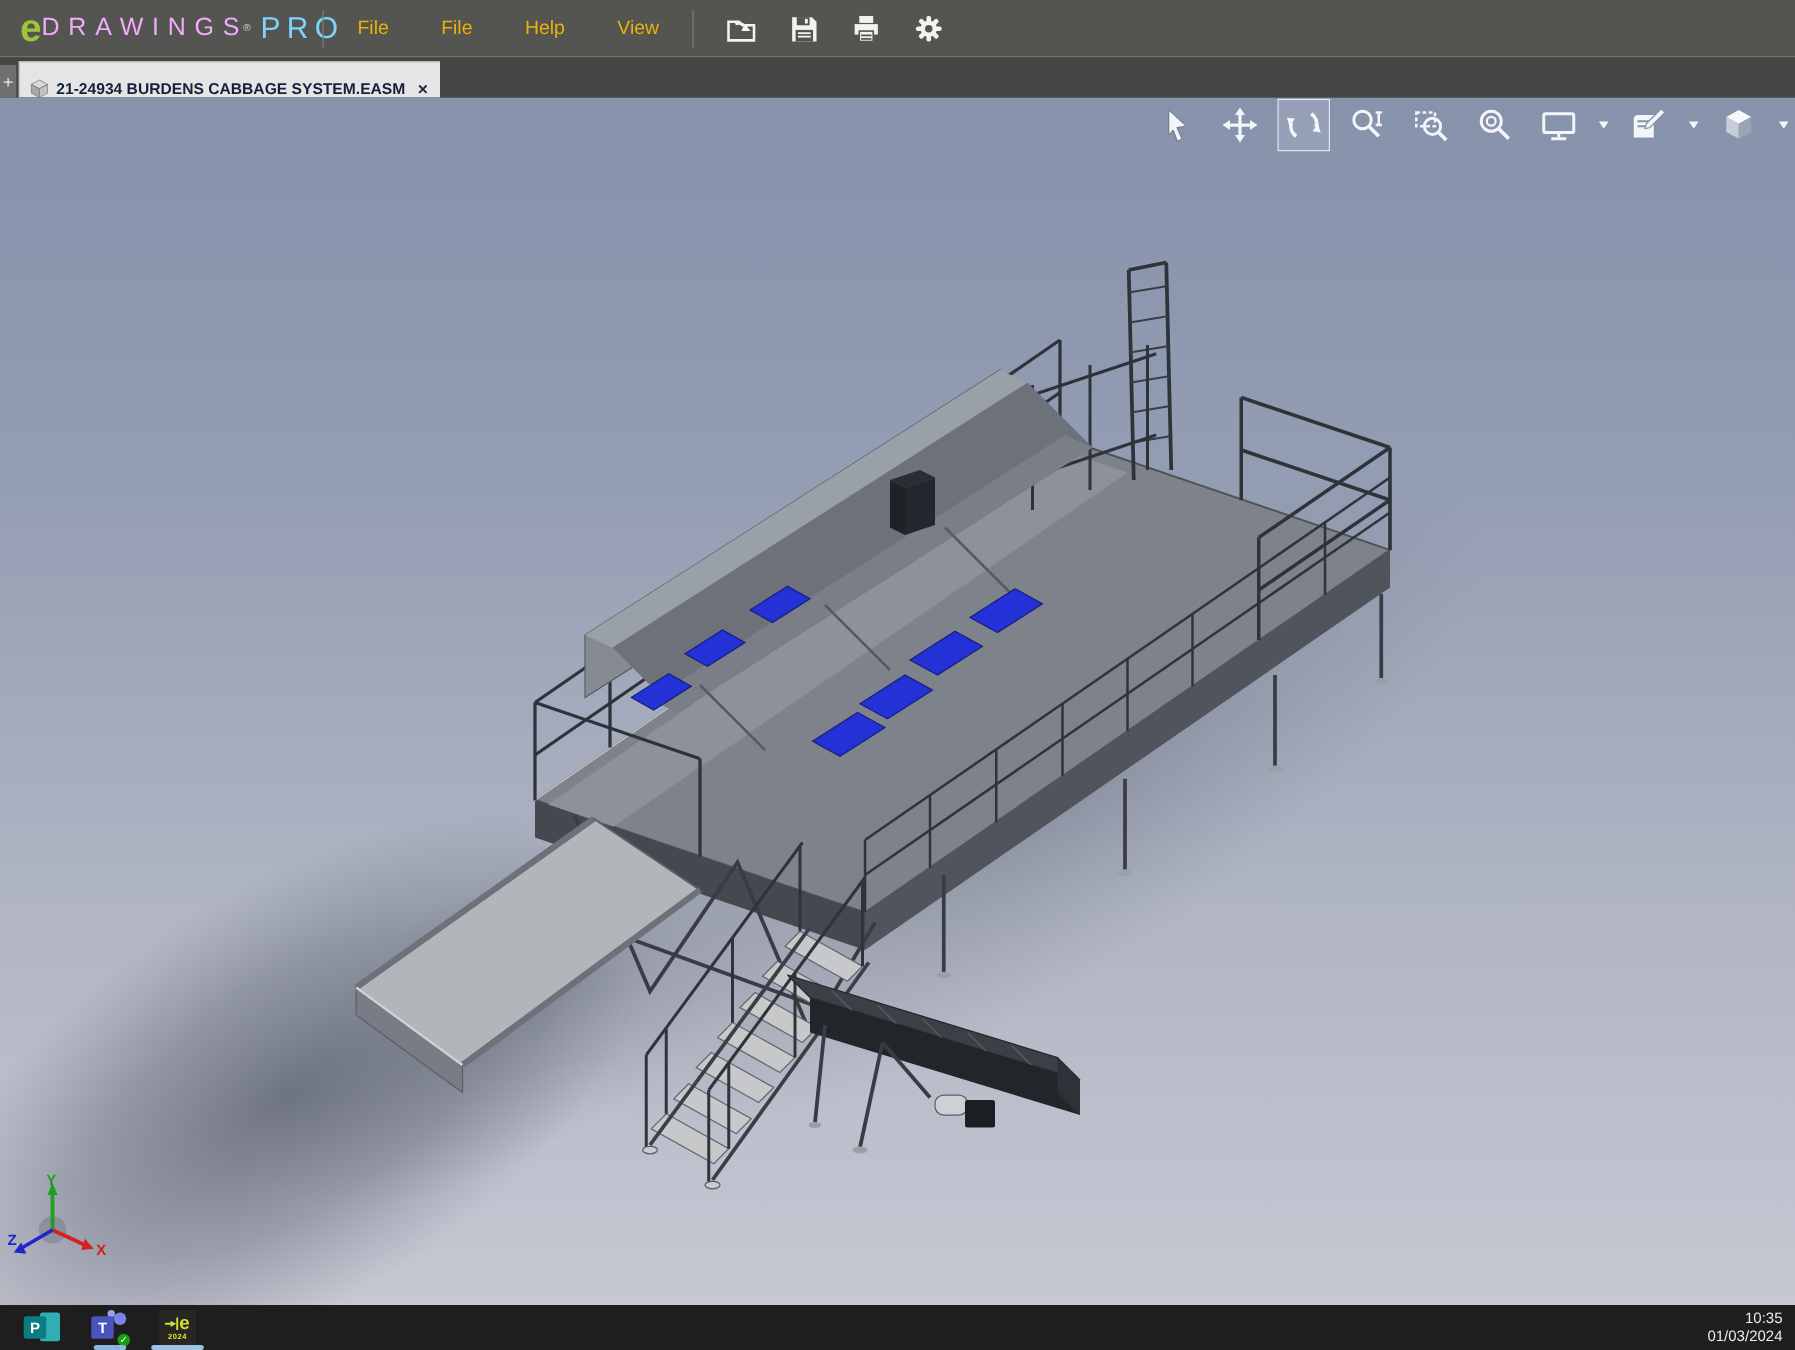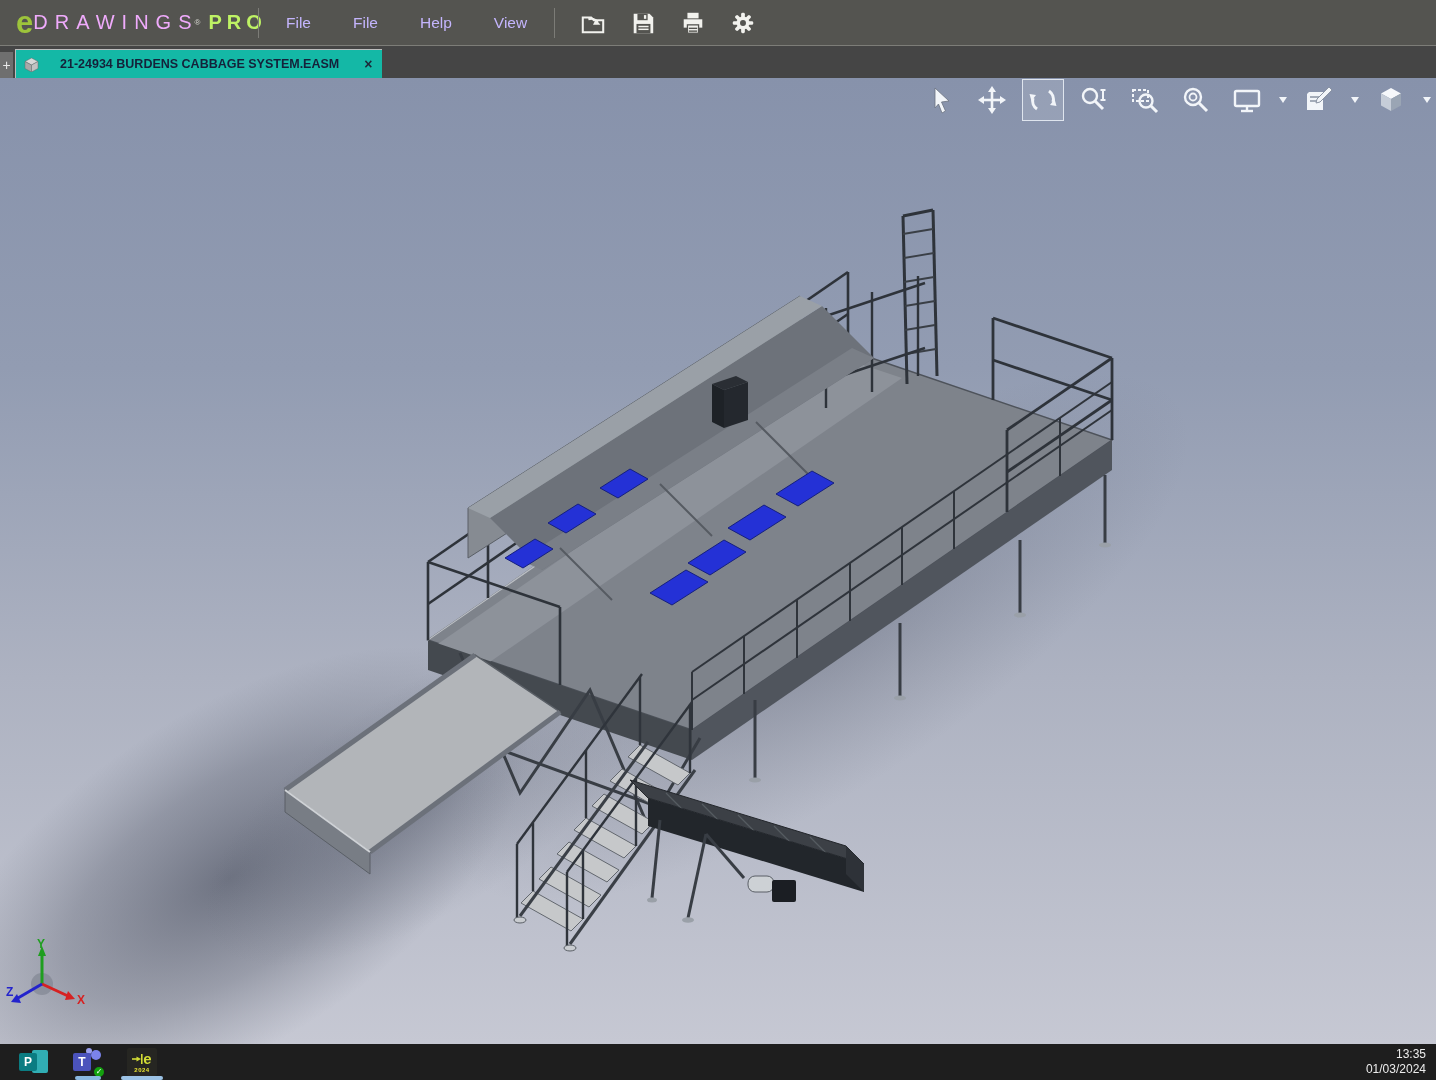--- a/index.html
+++ b/index.html
@@ -6,33 +6,33 @@
   html,body { width:1436px; height:1080px; overflow:hidden;
     font-family:"Liberation Sans", sans-serif; background:#000; }
 
   
   .menubar { height:46px; background:#545450; display:flex; align-items:center;
     border-bottom:1px solid #7d7d78; }
   .logo { display:flex; align-items:center; padding-left:14px; width:252px; }
   .logo-e { color:#9dc43b; font-size:31px; font-weight:bold; line-height:26px; margin-left:2px;}
   .logo-drawings { color:#f0abfc; font-size:20px; letter-spacing:7px; font-weight:500;}
   .logo-reg { color:#d9d9d3; font-size:8px; vertical-align:top; margin-left:-4px;}
-  .logo-pro { color:#bef264; font-size:20px; letter-spacing:5px; font-weight:bold; margin-left:8px;}
+  .logo-pro { color:#7dd3fc; font-size:24px; letter-spacing:5px; font-weight:normal; margin-left:8px;}
   .mb-divider { width:1px; height:30px; background:#7c7c77; margin:0 6px; }
-  .menu-item { color:#c4b5fd; font-size:15.5px; padding:0 21px; height:46px;
+  .menu-item { color:#eab308; font-size:15.5px; padding:0 21px; height:46px;
     display:flex; align-items:center; cursor:default; }
   .mbtns { display:flex; align-items:center; margin-left:10px; gap:6px;}
   .mbtn { width:44px; height:36px; display:flex; align-items:center; justify-content:center; }
 
   
   .tabbar { height:32px; background:#454545; display:flex; align-items:flex-end; }
   .newtab { width:13px; height:26px; background:#6f6f6f; color:#e9e9e9; font-size:14px;
     display:flex; align-items:center; justify-content:center; margin-bottom:0; }
-  .tab { height:29px; margin-left:2px; background:#14b8a6; display:flex; align-items:center;
-    padding:0 10px 0 8px; gap:21px; border-left:1px solid #bdbdbd; border-top:1px solid #bdbdbd; }
+  .tab { height:29px; margin-left:2px; background:#e5e5e5; display:flex; align-items:flex-end;
+    padding:0 10px 0 8px; gap:6px; border-left:1px solid #bdbdbd; border-top:1px solid #bdbdbd; }
   .tab-title { font-size:12.5px; color:#15213a; font-weight:600; white-space:nowrap; }
   .tab-close { color:#1c2838; font-size:14px; font-weight:bold; margin-left:4px; line-height:1; }
 
   
   .viewport { position:relative; height:966px; overflow:hidden;
     background:linear-gradient(180deg,#8792ab 0%,#929cb2 30%,#adb2c1 62%,#c6c8d3 100%); }
   .model-svg { position:absolute; left:0; top:0; }
 
   .vtoolbar { position:absolute; top:2px; right:4px; display:flex; align-items:center; gap:11px; }
   .vtool { width:40px; height:40px; display:flex; align-items:center; justify-content:center; }
@@ -469,16 +469,16 @@
             <line x1="9.8" y1="1" x2="9.8" y2="11" stroke="#d3dd35" stroke-width="1.6"></line>
           </svg>
           <span class="edr-e">e</span>
         </div>
         <span class="edr-year">2024</span>
       </div>
       <div class="ind wide"></div>
     </div>
   </div>
   <div class="clock">
-    <div>13:35</div>
+    <div>10:35</div>
     <div>01/03/2024</div>
   </div>
 </div>
 
 </body></html>

